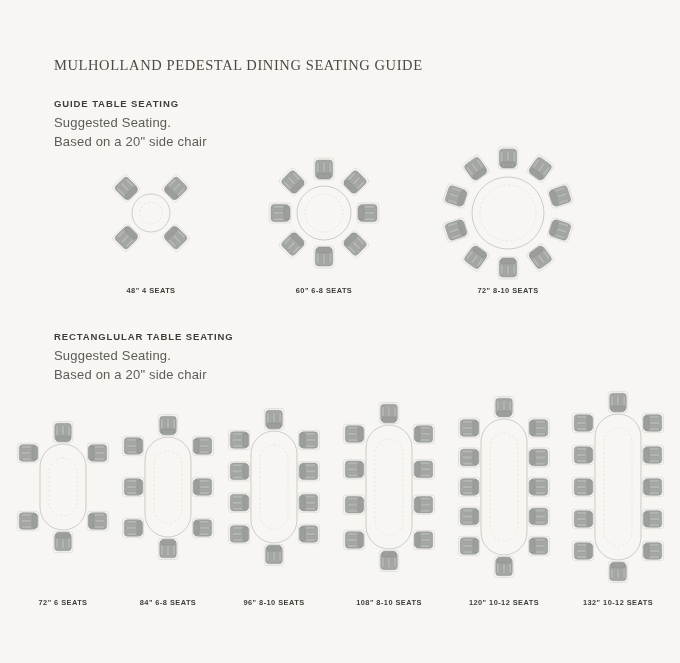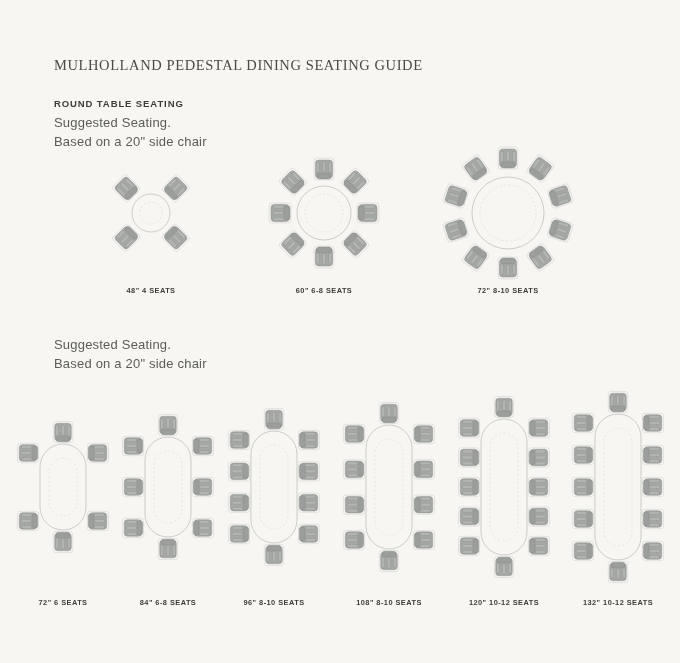--- a/index.html
+++ b/index.html
@@ -76,28 +76,29 @@
   .table-inner { fill: none; stroke: #d3d4d0; stroke-width: 0.5; stroke-dasharray: 2.2 2.2; }
 </style>
 </head>
 <body>
 
 <div class="page">
 
   <div class="title">MULHOLLAND PEDESTAL DINING SEATING GUIDE</div>
 
   <div id="round-section">
-    <div class="section-heading">ROUND TABLE SEATING</div>
+    <div class="section-heading">GUIDE TABLE SEATING</div>
     <div class="section-sub" style="margin-top:5px;">
       <div>Suggested Seating.</div>
       <div>Based on a 20" side chair</div>
     </div>
   </div>
 
   <div id="rect-section">
+    <div class="section-heading">RECTANGLULAR TABLE SEATING</div>
     <div class="section-sub" style="margin-top:5px;">
       <div>Suggested Seating.</div>
       <div>Based on a 20" side chair</div>
     </div>
   </div>
 
   <div id="diagram-layer">
       <svg width="122" height="122" viewBox="-61 -61 122 122" class="diagram" style="left: 90px; top: 152px;">
         <g transform="translate(24.75,-24.75) rotate(225)">
           <g transform="scale(0.95)">

